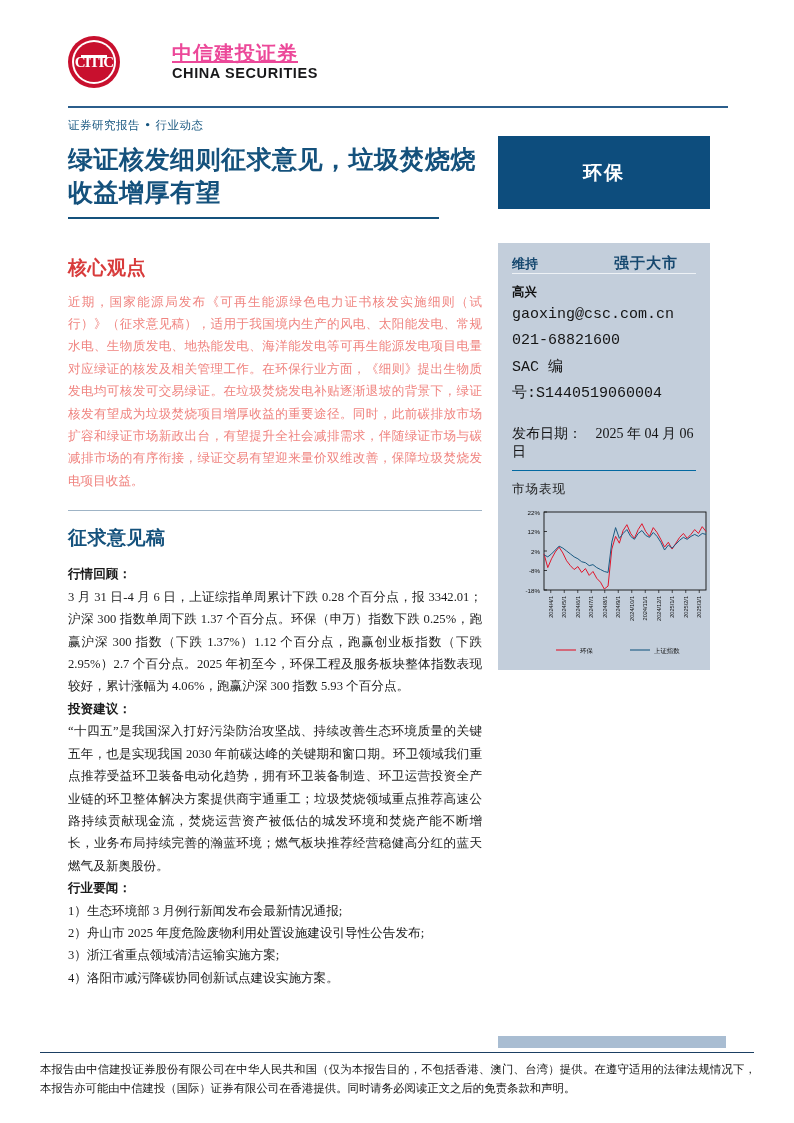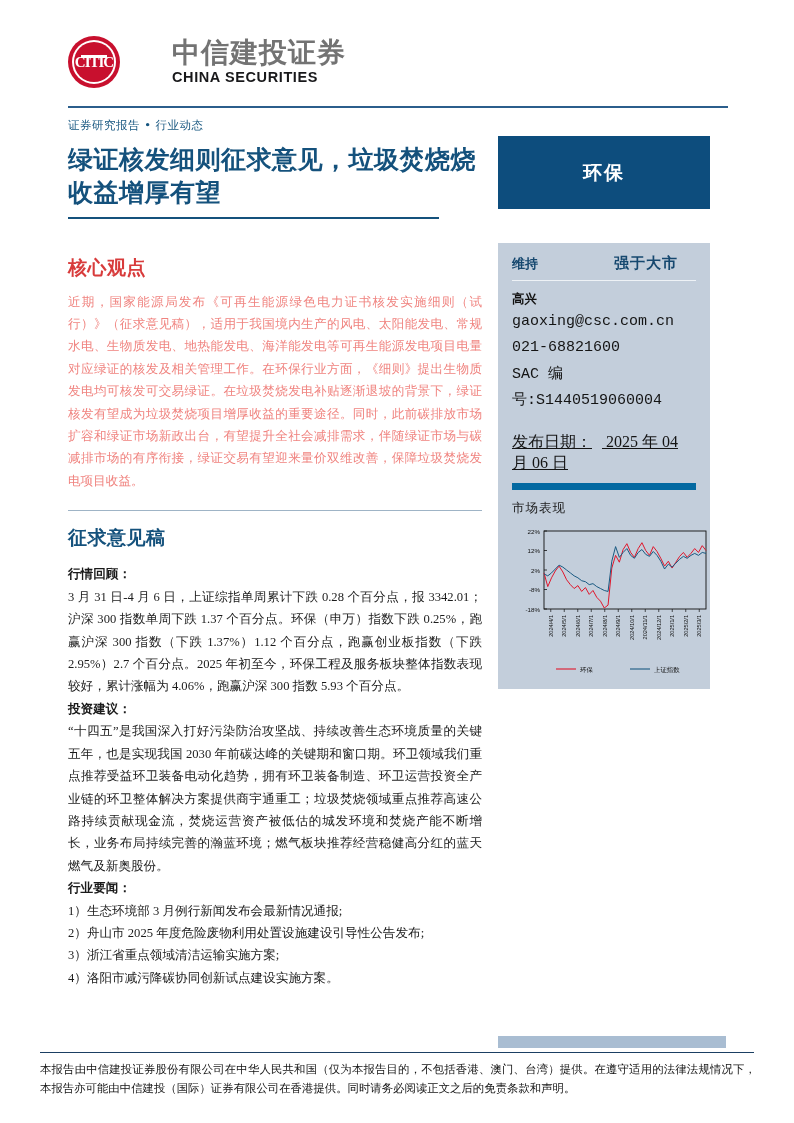--- a/index.html
+++ b/index.html
@@ -67,23 +67,24 @@
   #logo-bar-h {
     left: 13px; right: 13px; top: 19px; height: 3px;
   }
   #logo-text {
     margin-left: 12px;
     line-height: 1;
   }
   #logo-cn {
     font-family: "DejaVu Sans", sans-serif;
     font-weight: bold;
-    font-size: 28px;
-    color: #737373;
+    font-size: 20px;
+    color: #ec4899;
     letter-spacing: 1px;
+    text-decoration: underline;
   }
   #logo-en {
     font-family: "Liberation Sans", sans-serif;
     font-weight: bold;
     font-size: 14.5px;
     color: #18181a;
     letter-spacing: 0.6px;
     margin-top: 3px;
   }
 
@@ -197,21 +198,20 @@
   }
   #rating-panel {
     margin-top: 34px;
     background: #c3cedb;
     padding: 11px 14px 14px 14px;
   }
   #rating-row {
     display: flex;
     align-items: baseline;
     justify-content: space-between;
-    padding-bottom: 7px;
     border-bottom: 1.5px solid #eef2f6;
   }
   #rating-maintain {
     font-family: "DejaVu Sans", sans-serif;
     font-size: 13px;
     color: #16486f;
     font-weight: bold;
   }
   #rating-value {
     font-family: "DejaVu Sans", sans-serif;
@@ -231,25 +231,24 @@
     font-family: "DejaVu Sans", sans-serif;
     font-weight: bold;
     font-size: 12.4px;
     color: #111;
     margin-top: 7px;
     line-height: 1.7;
   }
   #pub-date-row {
     margin-top: 18px;
     font-family: "Liberation Serif", serif;
-    font-size: 16px;
+    font-size: 14px;
     color: #141414;
     padding-bottom: 9px;
-    border-bottom: 7px solid #0369a1;
-    text-decoration: underline;
+    border-bottom: 1px solid #0369a1;
   }
   #pub-date-label { margin-right: 10px; }
 
   #market-title {
     margin-top: 10px;
     font-family: "DejaVu Sans", sans-serif;
     font-size: 12.5px;
     color: #1b1b1b;
     letter-spacing: 1px;
   }

